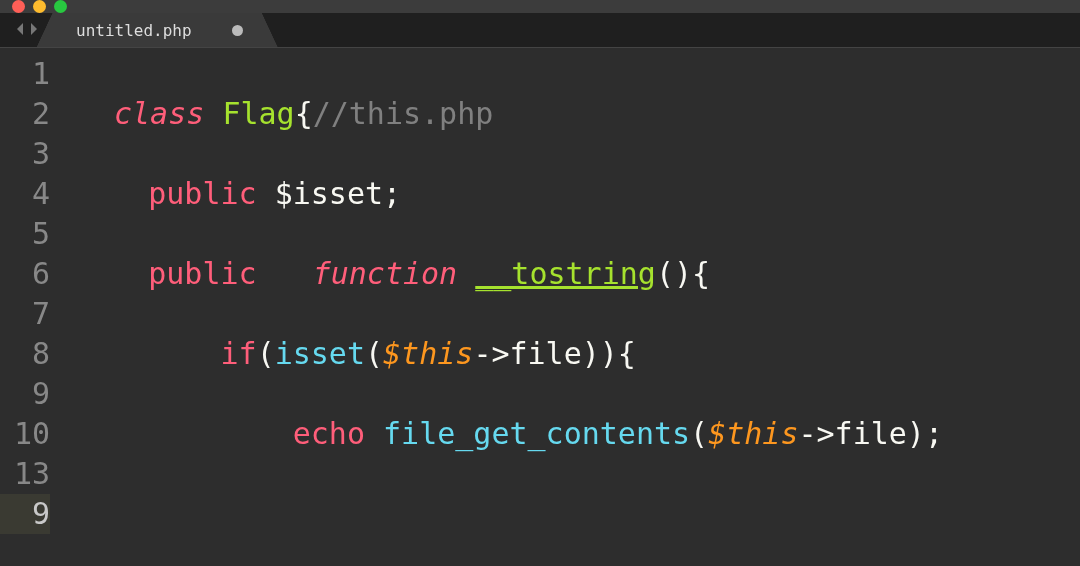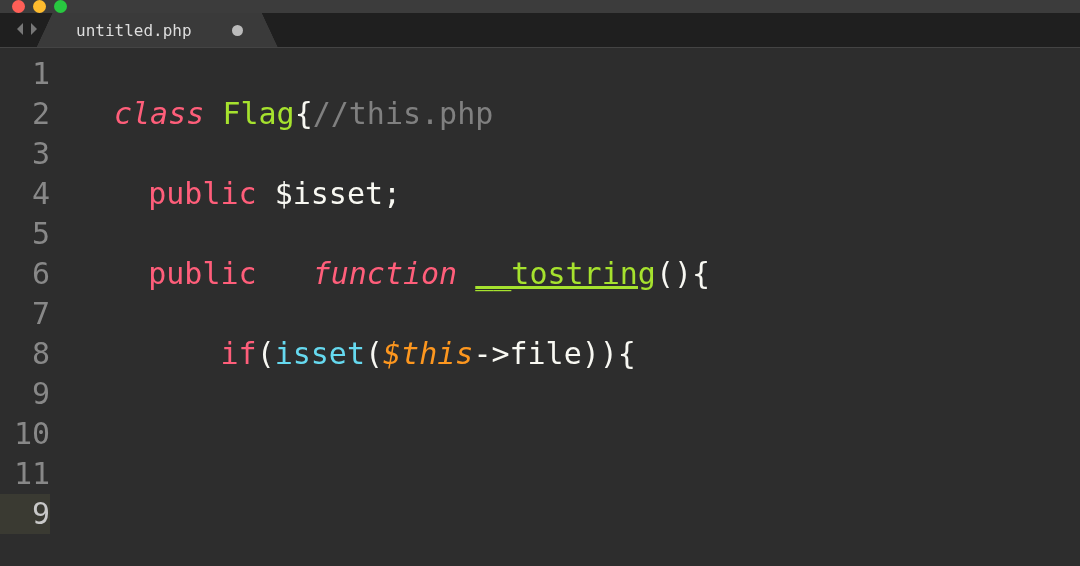--- a/index.html
+++ b/index.html
@@ -74,29 +74,30 @@
       <div class="ln">1</div>
       <div class="ln">2</div>
       <div class="ln">3</div>
       <div class="ln">4</div>
       <div class="ln">5</div>
       <div class="ln">6</div>
       <div class="ln">7</div>
       <div class="ln">8</div>
       <div class="ln">9</div>
       <div class="ln">10</div>
-      <div class="ln">11</div>
+      <div class="ln">13</div>
       <div class="ln current">9</div>
     </div>
 
     <div class="code">
 <div class="row"><span class="hl-keyword">class</span> <span class="hl-class">Flag</span><span class="hl-punct">{</span><span class="hl-comment">//this.php</span></div>
 <div class="row">    <span class="hl-keyword2">public</span> <span class="hl-punct">$isset</span><span class="hl-punct">;</span></div>
 <div class="row">    <span class="hl-keyword2">public</span> <span class="hl-keyword">function</span> <span class="hl-funcdef underline">__tostring</span><span class="hl-punct">(){</span></div>
 <div class="row">        <span class="hl-keyword2">if</span><span class="hl-punct">(</span><span class="hl-funccall">isset</span><span class="hl-punct">(</span><span class="hl-var">$this</span><span class="hl-punct">-&gt;</span><span class="hl-punct">file</span><span class="hl-punct">)){</span></div>
+<div class="row">            <span class="hl-keyword2">echo</span> <span class="hl-funccall">file_get_contents</span><span class="hl-punct">(</span><span class="hl-var">$this</span><span class="hl-punct">-&gt;</span><span class="hl-punct">file</span><span class="hl-punct">);</span></div>
 
 
 
 
 
 
     </div>
 
   </div>
 

